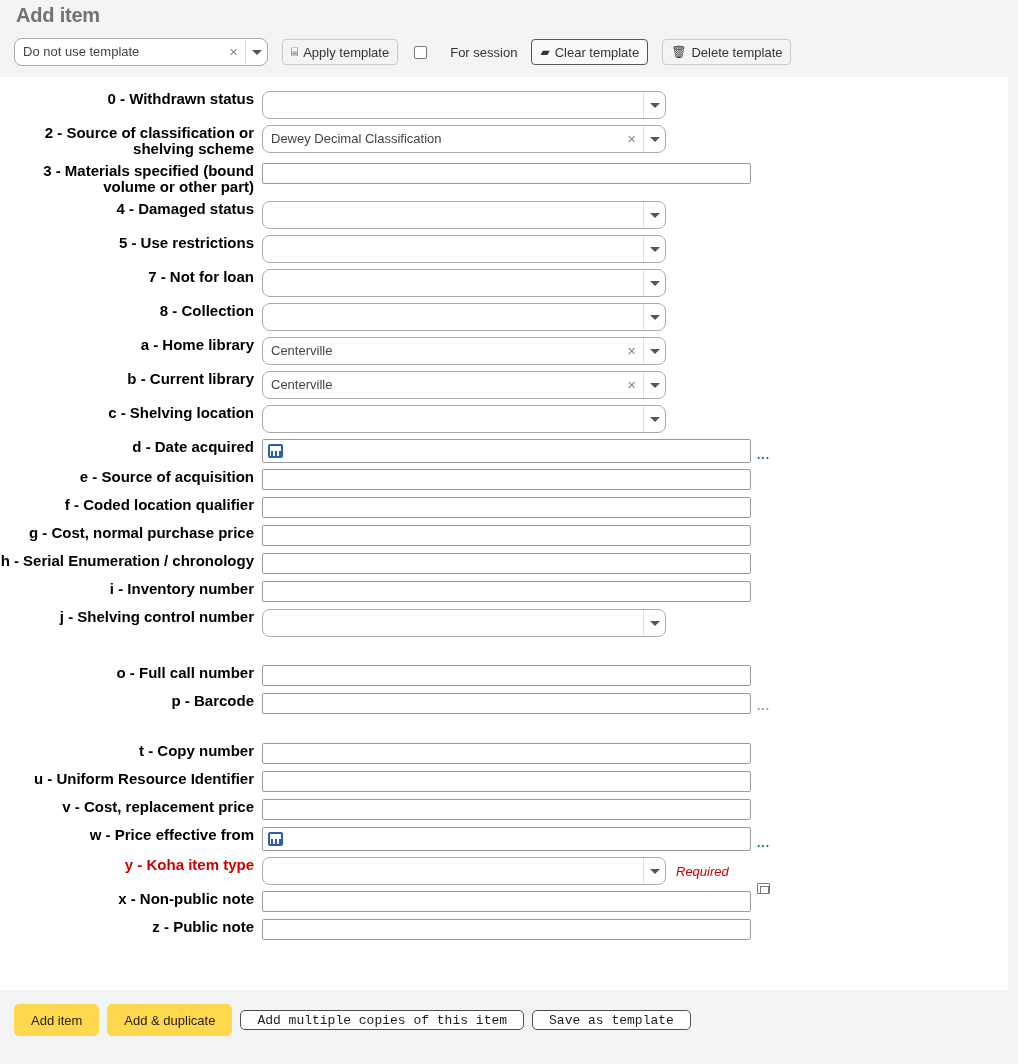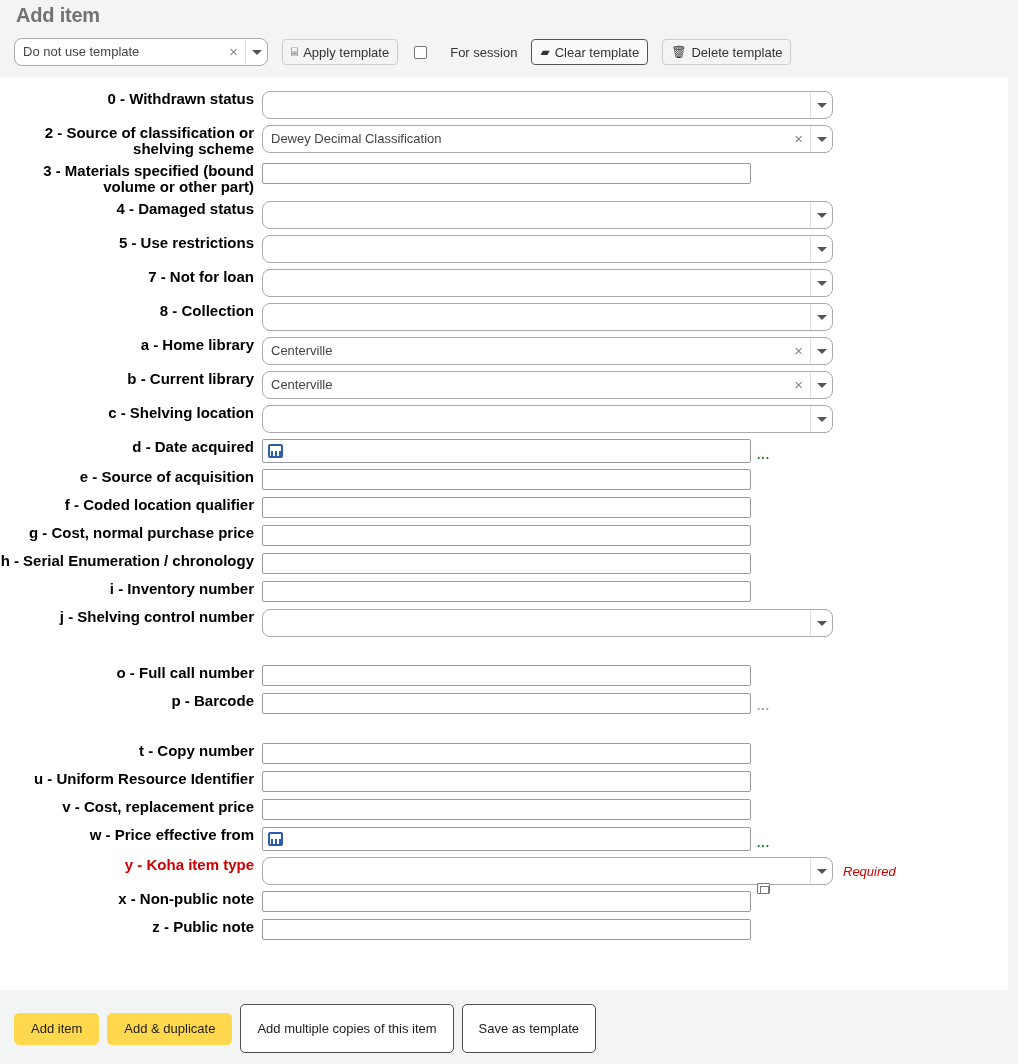--- a/index.html
+++ b/index.html
@@ -145,21 +145,21 @@
   
   .tinput {
     width: 489px;
     height: 21px;
     border: 1px solid #9a9aa2;
     background: #fff;
     border-radius: 2px;
   }
 
   
-  .fctrl .s2 { width: 571px; }
+  .fctrl .s2 { width: 404px; }
 
   
   .dateinput {
     width: 489px;
     height: 24px;
     border: 1px solid #9a9aa2;
     background: #fff;
     border-radius: 2px;
     display: flex;
     align-items: center;
@@ -235,26 +235,26 @@
     padding: 0 16px;
     font-size: 13px;
     color: #1c1c1c;
     cursor: pointer;
     font-family: "Liberation Sans", sans-serif;
   }
   .btn-default {
     background: #fff;
     border: 1px solid #4d4d4d;
     border-radius: 5px;
-    height: 49px;
+    height: 20px;
     padding: 0 16px;
     font-size: 13px;
     color: #1c1c1c;
     cursor: pointer;
-    font-family: Liberation Sans, sans-serif;
+    font-family: Liberation Mono, monospace;
   }
   .i-glyph { font-size: 12px; line-height: 1; }
 </style>
 </head>
 <body>
 
 <h1 id="page-title">Add item</h1>
 
 <div id="template-toolbar">
 

